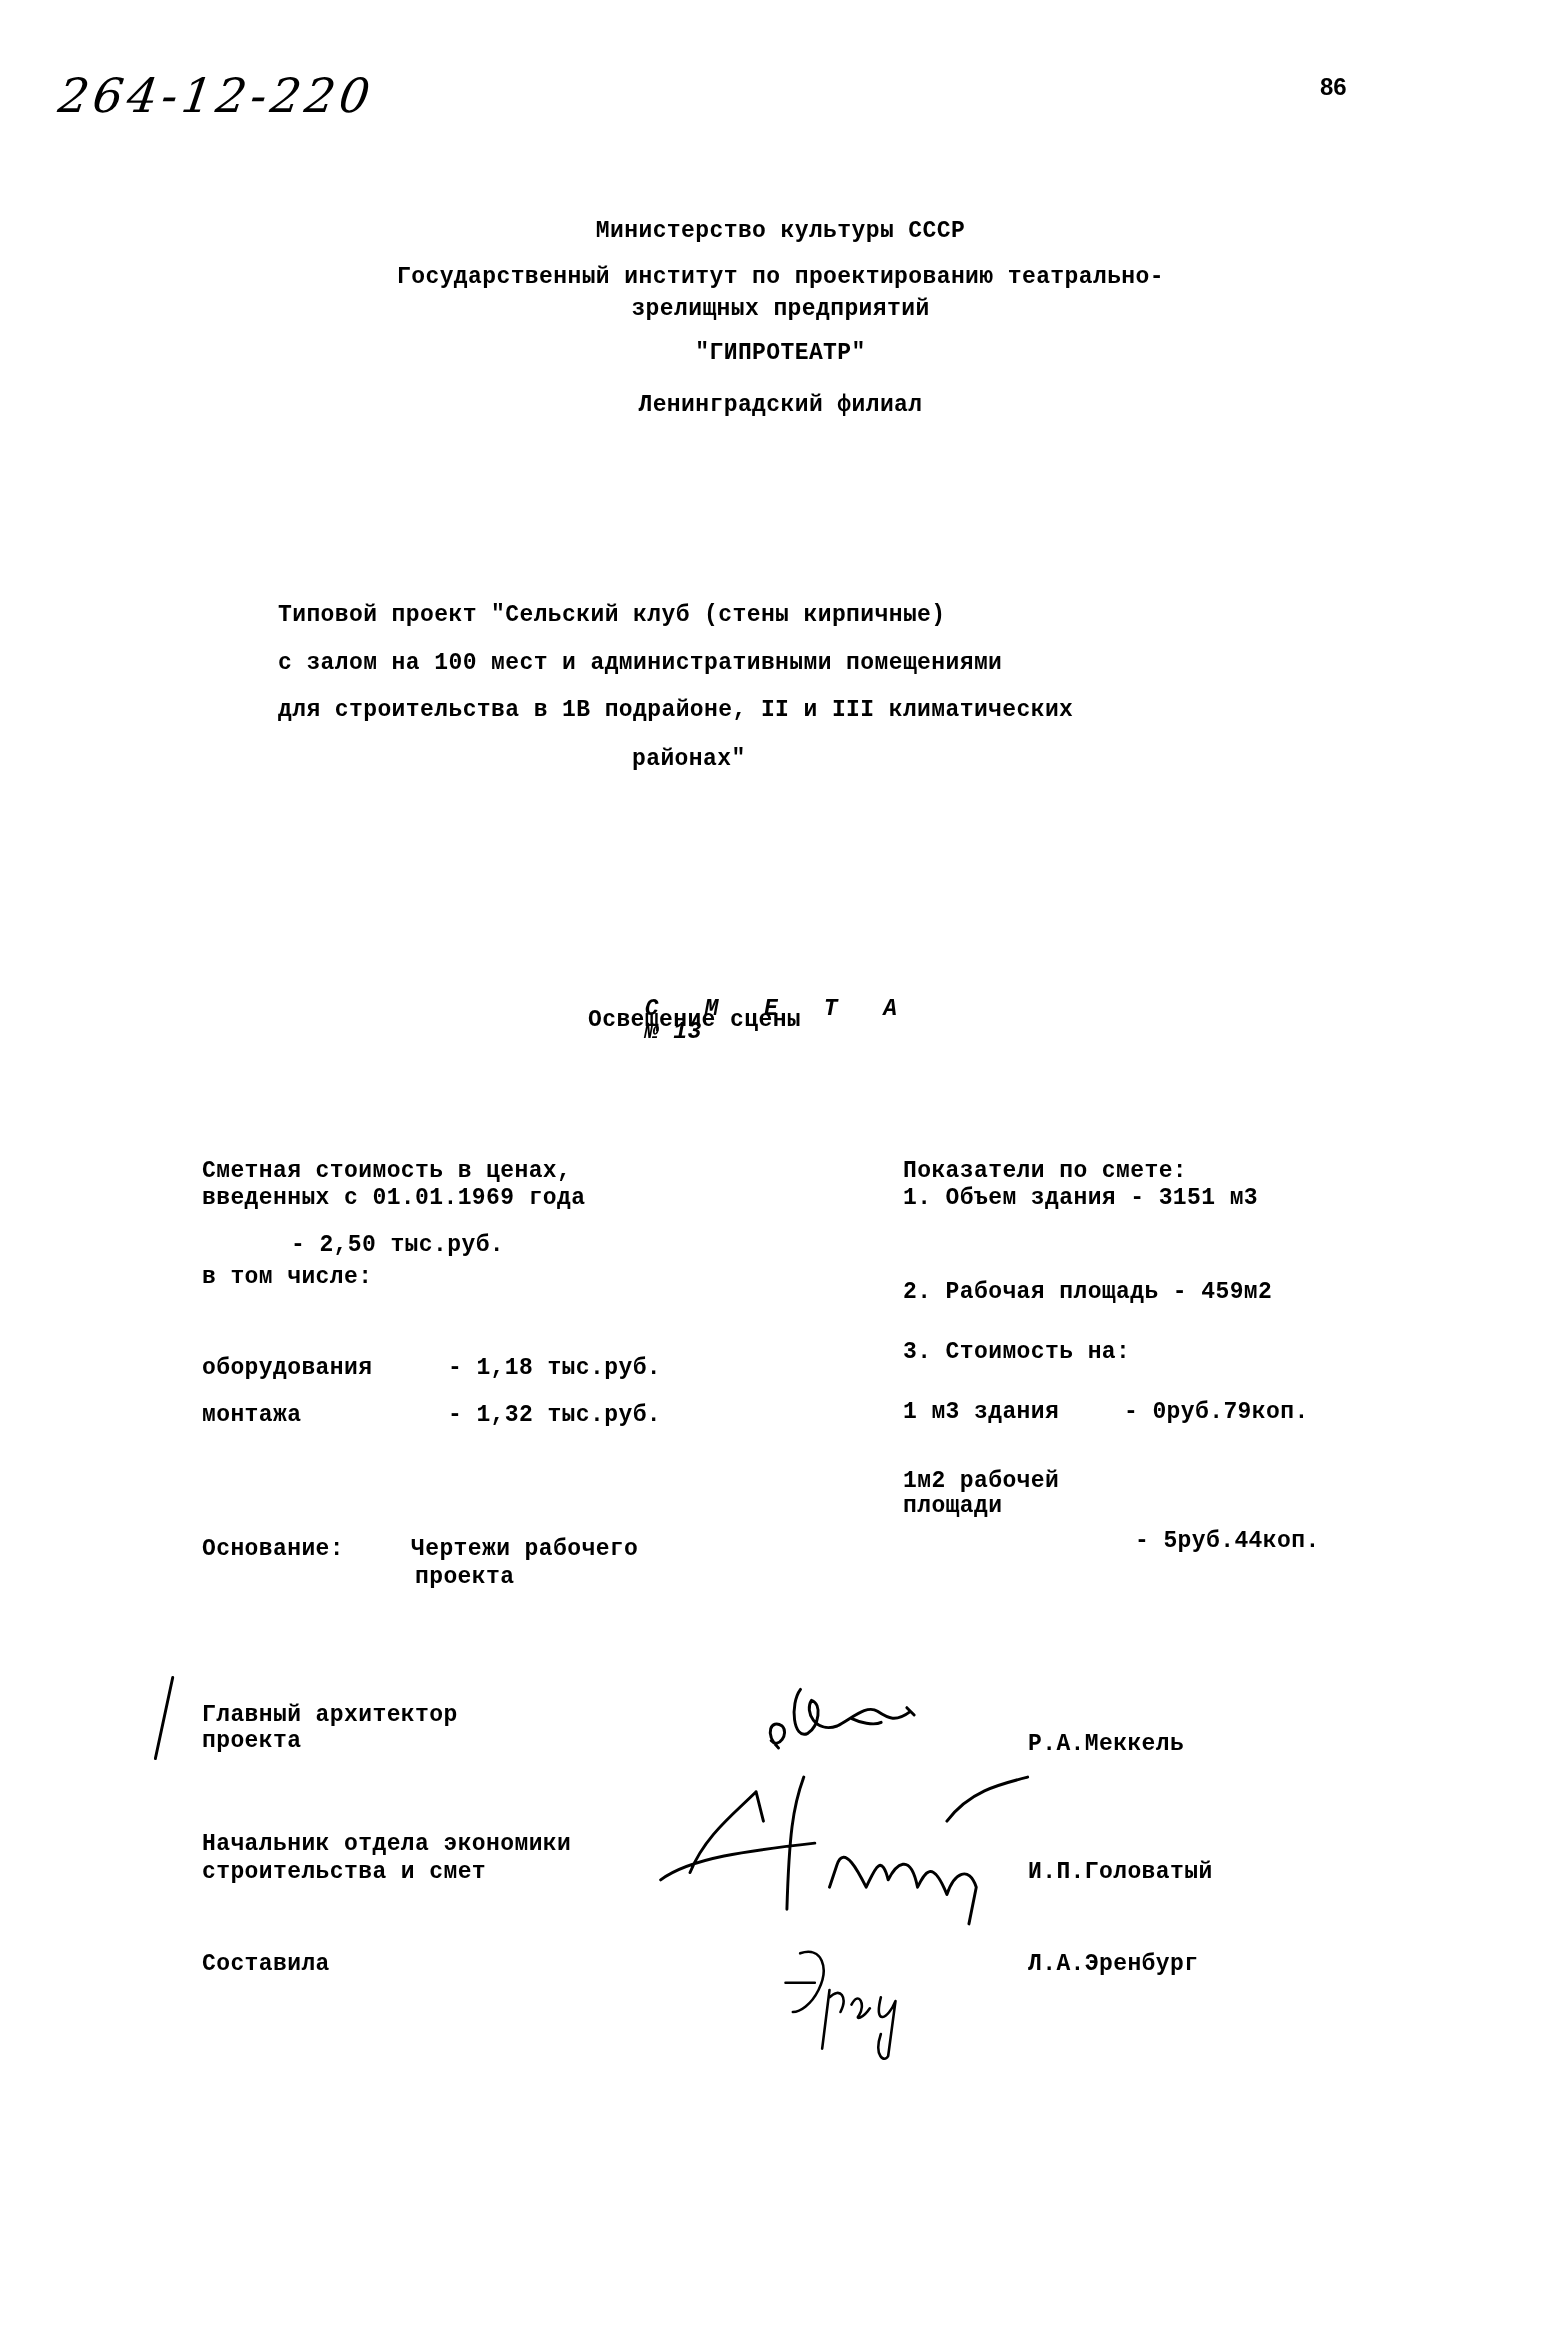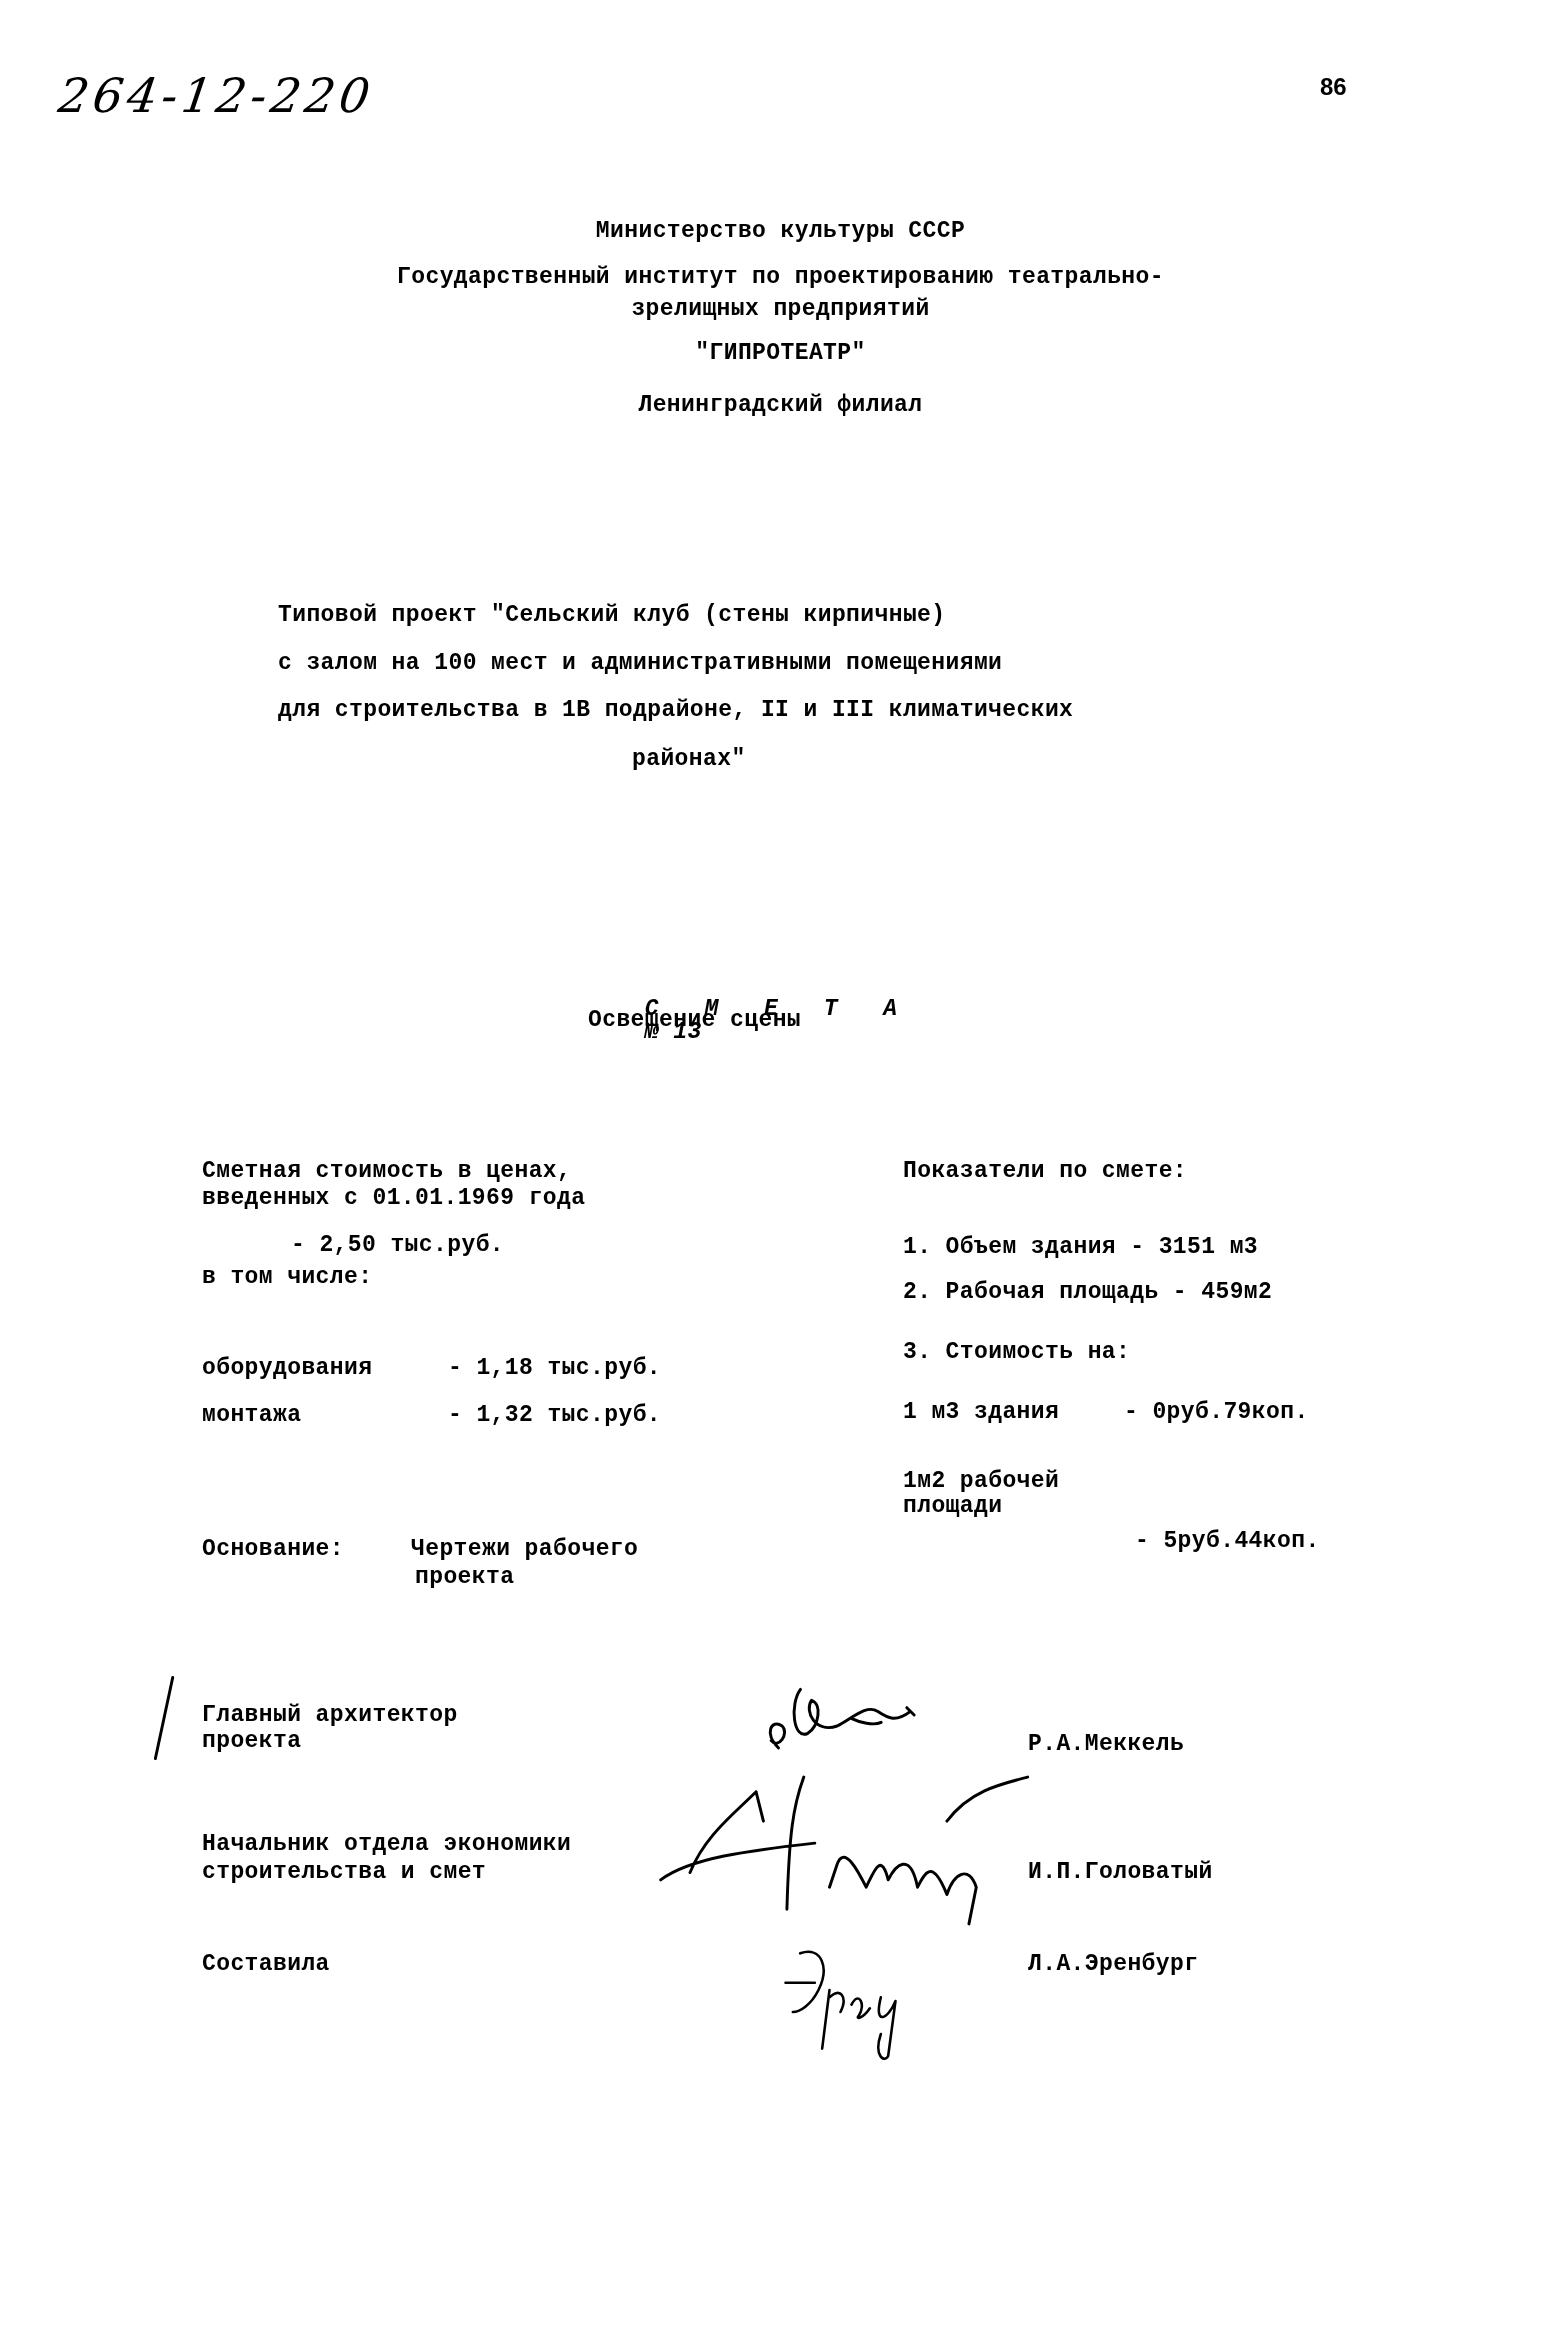--- a/index.html
+++ b/index.html
@@ -60,21 +60,21 @@
   <div class="abs tw" style="left:202px; top:1404px;">монтажа</div>
   <div class="abs tw" style="left:448px; top:1404px;">- 1,32 тыс.руб.</div>
 
   <div class="abs tw" style="left:202px; top:1538px;">Основание:</div>
   <div class="abs tw" style="left:411px; top:1538px;">Чертежи рабочего</div>
   <div class="abs tw" style="left:415px; top:1566px;">проекта</div>
 </div>
 
 <div>
   <div class="abs tw" style="left:903px; top:1160px;">Показатели по смете:</div>
-  <div class="abs tw" style="left:903px; top:1236px;">1. Объем здания - 3151 м3</div>
+  <div class="abs tw" style="left:903px; top:1187px;">1. Объем здания - 3151 м3</div>
   <div class="abs tw" style="left:903px; top:1281px;">2. Рабочая площадь - 459м2</div>
   <div class="abs tw" style="left:903px; top:1341px;">3. Стоимость на:</div>
   <div class="abs tw" style="left:903px; top:1401px;">1 м3 здания</div>
   <div class="abs tw" style="left:1124px; top:1401px;">- 0руб.79коп.</div>
   <div class="abs tw" style="left:903px; top:1470px;">1м2 рабочей</div>
   <div class="abs tw" style="left:903px; top:1495px;">площади</div>
   <div class="abs tw" style="left:1135px; top:1495px;margin-top:35px;">- 5руб.44коп.</div>
 </div>
 
 <div>

